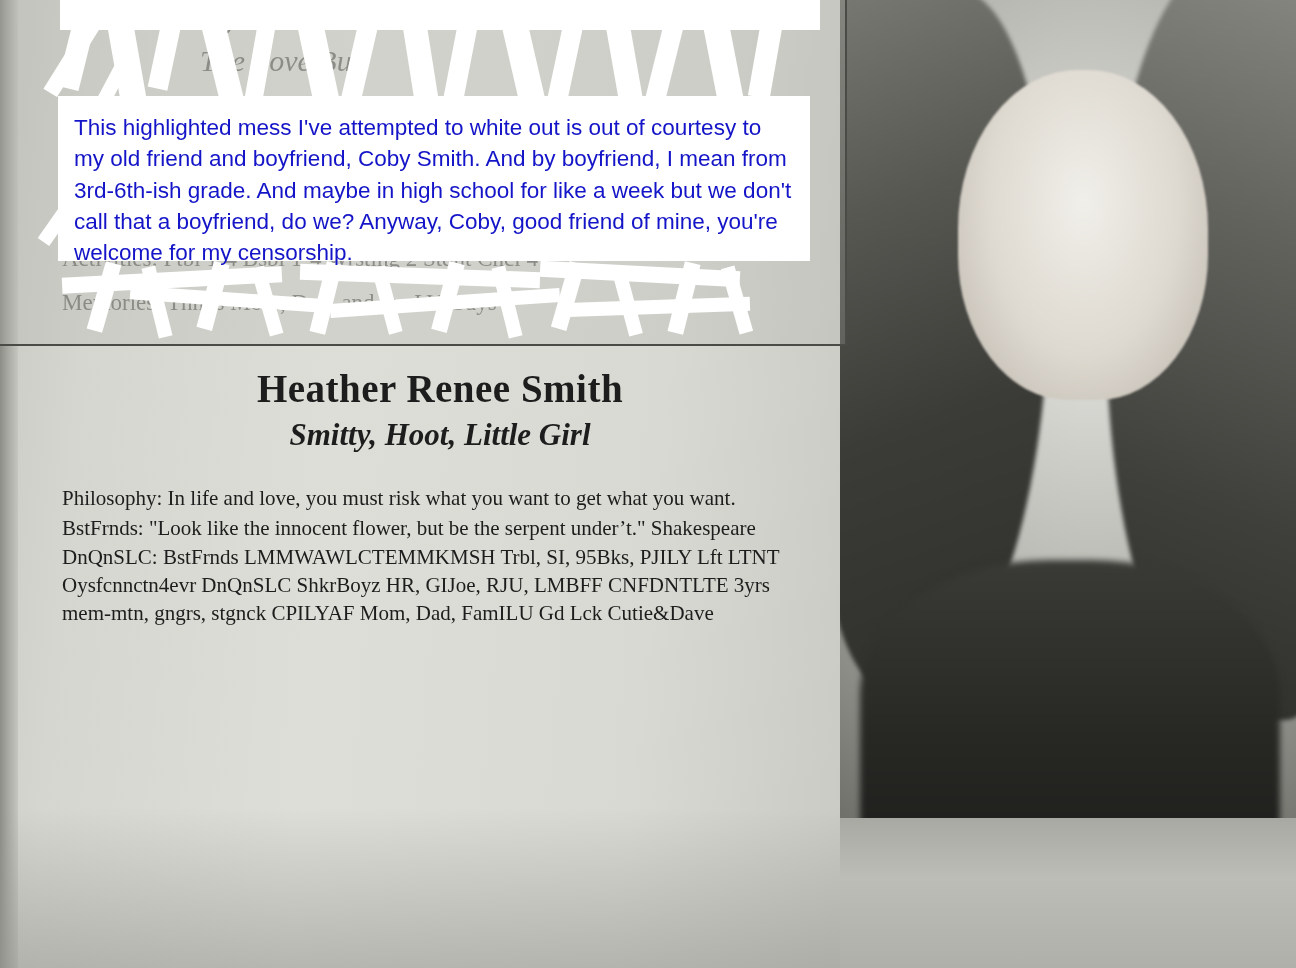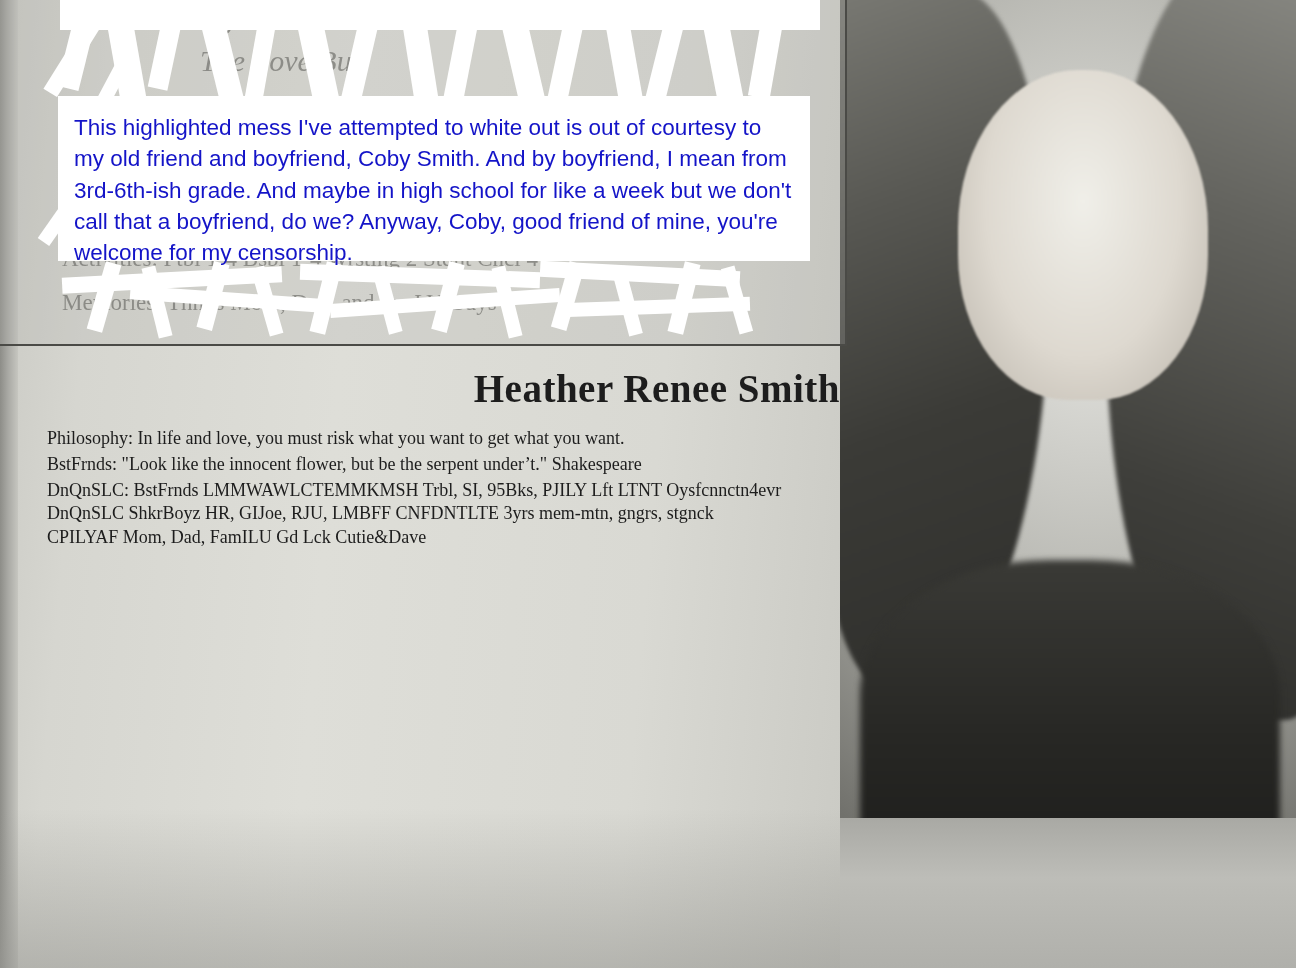--- a/index.html
+++ b/index.html
@@ -118,41 +118,41 @@
 
   
   .entry {
     position: absolute;
     left: 0;
     top: 330px;
     width: 840px;
     color: #1d1d1d;
   }
   .entry-name {
-    text-align: right;
+    text-align: center;
     font-family: "Liberation Serif", serif;
     font-weight: bold;
     font-size: 39px;
     letter-spacing: 0.5px;
     margin: 36px 0 0 0;
     padding-left: 40px;
   }
   .entry-nick {
     text-align: center;
     font-family: "Liberation Serif", serif;
     font-style: italic;
     font-weight: bold;
     font-size: 31px;
     margin: 6px 0 0 0;
     padding-left: 40px;
   }
   .entry-body {
-    margin: 16px 0 0 0;
-    padding: 0 58px 0 47px;
-    font-size: 18px;
+    margin: 32px 0 0 0;
+    padding: 0 58px 0 62px;
+    font-size: 21px;
     line-height: 1.32;
     font-family: "Liberation Serif", serif;
   }
   .entry-body p {
     margin: 0 0 2px 0;
     text-align: left;
   }
   .entry-label {
     font-family: "Liberation Serif", serif;
   }
@@ -240,20 +240,21 @@
   <div class="portrait">
     <div class="hair-left"></div>
     <div class="hair-right"></div>
     <div class="face"></div>
     <div class="shoulders"></div>
   </div>
   <div class="portrait-bottom-strip"></div>
 
   <div class="entry">
     <div class="entry-name">Heather Renee Smith</div>
+    <div class="entry-nick">Smitty, Hoot, Little Girl</div>
     <div class="entry-body">
       <p><span class="entry-label">Philosophy:</span><span> In life and love, you must risk what you want to get what you want.</span></p>
       <p><span class="entry-label">BstFrnds:</span><span> "Look like the innocent flower, but be the serpent under’t." Shakespeare</span></p>
       <p><span class="entry-label">DnQnSLC:</span><span> BstFrnds LMMWAWLCTEMMKMSH Trbl, SI, 95Bks, PJILY Lft LTNT Oysfcnnctn4evr DnQnSLC ShkrBoyz HR, GIJoe, RJU, LMBFF CNFDNTLTE 3yrs mem-mtn, gngrs, stgnck CPILYAF Mom, Dad, FamILU Gd Lck Cutie&amp;Dave</span></p>
     </div>
   </div>
 
   <div class="whiteout-region">
 
     <div class="ghost-text">

